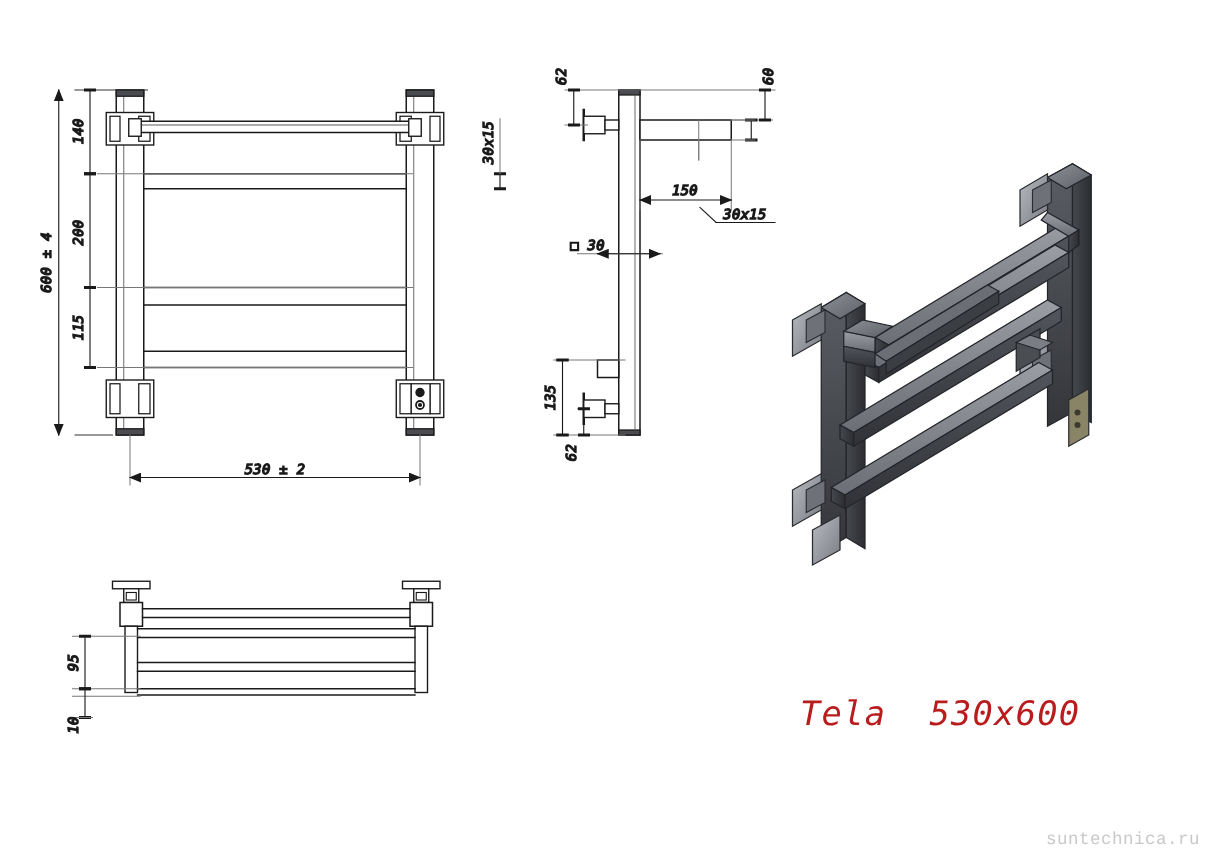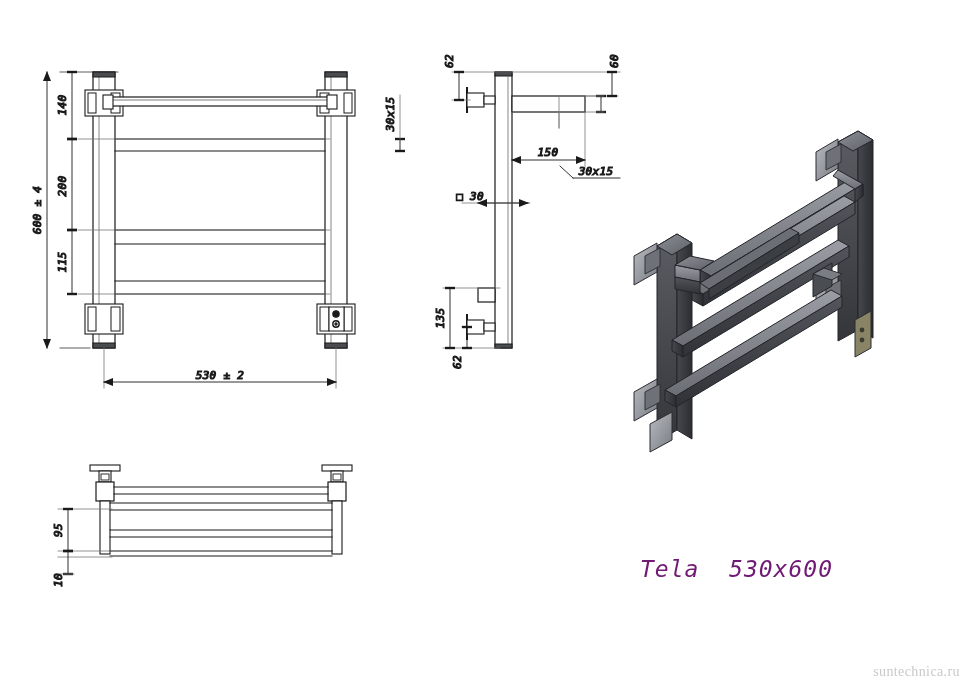--- a/index.html
+++ b/index.html
@@ -10,26 +10,26 @@
   svg.draw{position:absolute;left:0;top:0;width:970px;height:686px;display:block;}
 
   .dimtxt{
     font-family:"DejaVu Sans Mono", monospace;
     font-size:11px; font-style:italic; fill:#1a1a1a;
     letter-spacing:.3px;
   }
   .title-text{
     position:absolute; left:640px; top:556px;
     font-family:"DejaVu Sans Mono", monospace;
-    font-style:italic; font-size:23px; letter-spacing:1px;
-    color:#701a75; white-space:pre;
+    font-style:italic; font-size:27px; letter-spacing:1px;
+    color:#b91c1c; white-space:pre;
   }
   .watermark{
     position:absolute; right:10px; bottom:6px;
-    font-family:Liberation Serif, serif;
+    font-family:Liberation Mono, monospace;
     font-size:14px; color:#c9c9c9; letter-spacing:.4px;
   }
 </style>
 </head>
 <body>
 
 <div class="stage">
 
   <svg class="draw" viewBox="0 0 970 686">
     <defs>

